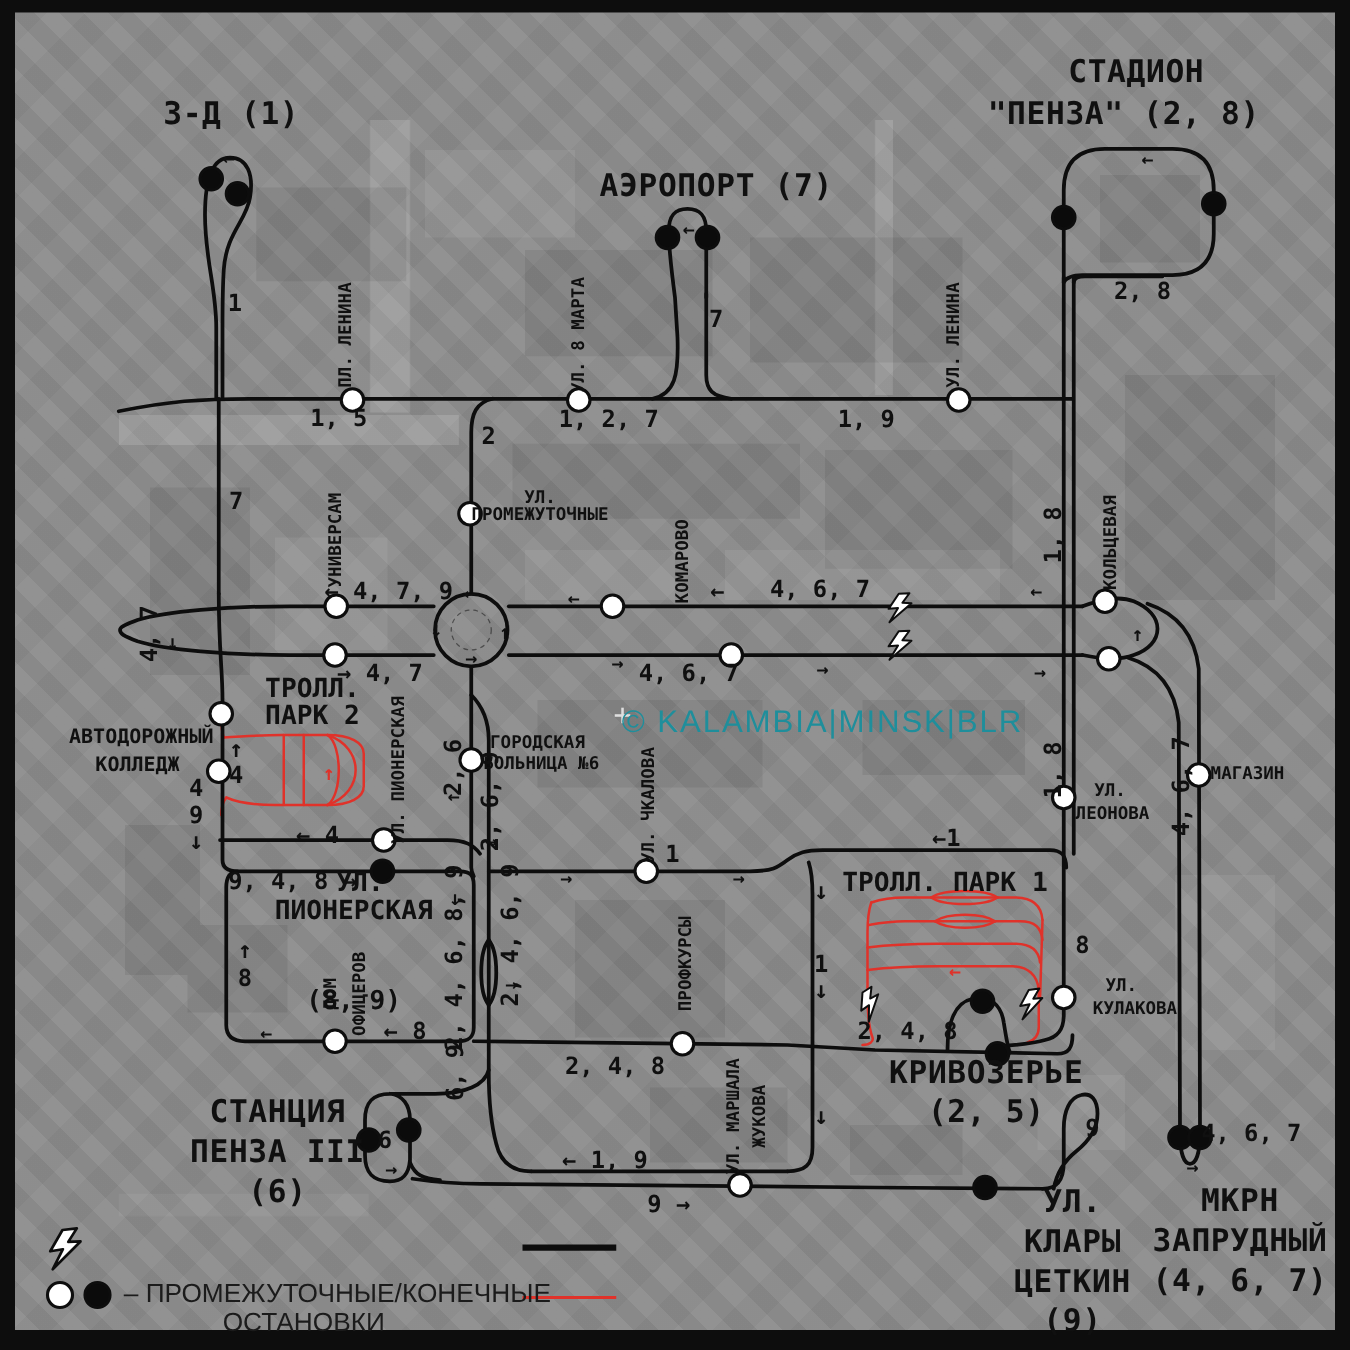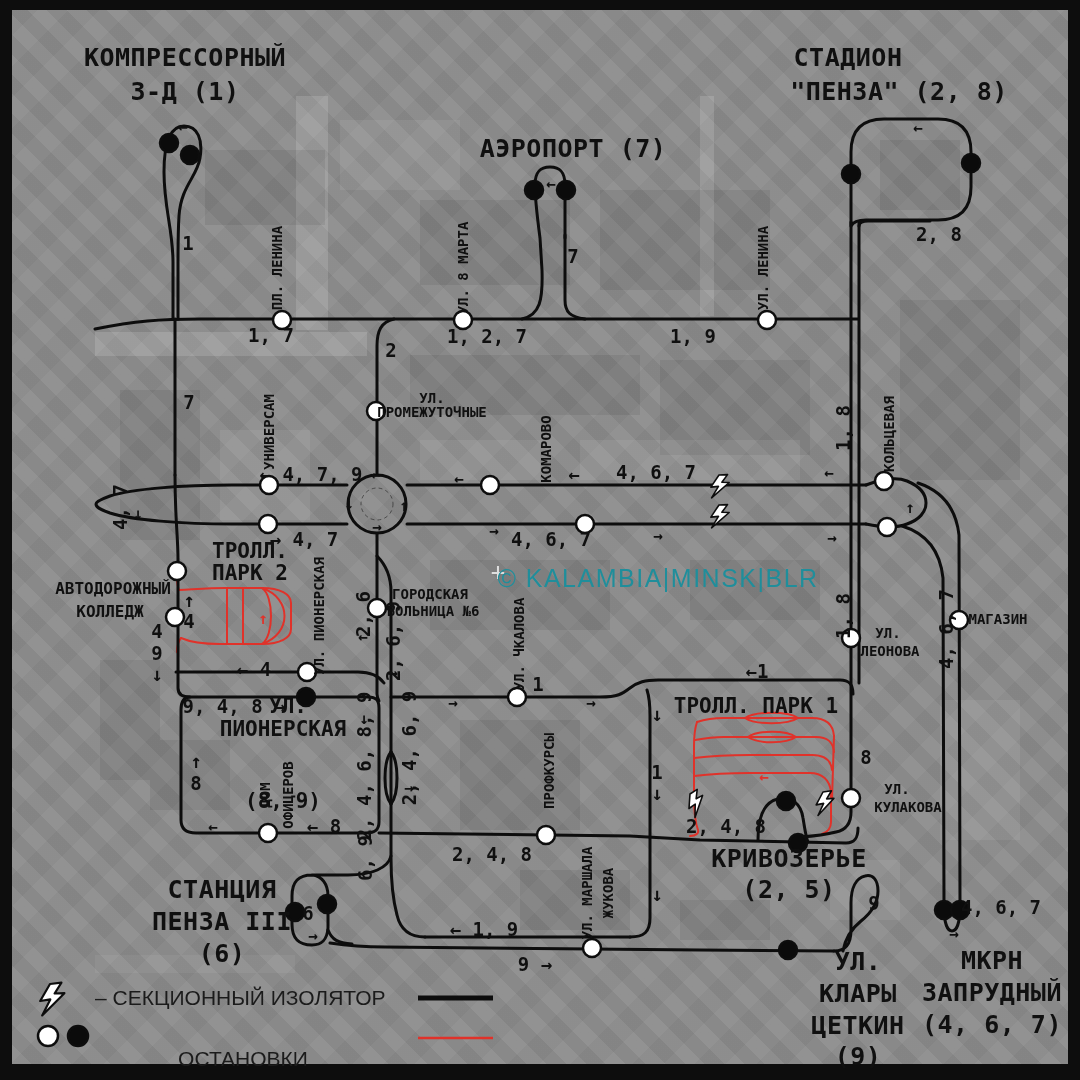--- a/index.html
+++ b/index.html
@@ -196,25 +196,24 @@
       <g>
         <use href="#bolt-proto" transform="translate(50,984) scale(1.35) rotate(14)"></use>
         <circle cx="48" cy="1036" r="10" fill="#ffffff" stroke="#0d0d0d" stroke-width="2.5"></circle>
         <circle cx="78" cy="1036" r="10" fill="#0b0b0b" stroke="#0d0d0d" stroke-width="2.5"></circle>
         <line x1="418" y1="998" x2="493" y2="998" stroke="#0d0d0d" stroke-width="5"></line>
         <line x1="418" y1="1038" x2="493" y2="1038" stroke="#e0322a" stroke-width="2.5"></line>
       </g>
     </svg>
 
     <div id="labels">
-      <span class="lbl leg" style="left:95px;top:997px">– СЕКЦИОННЫЙ ИЗОЛЯТОР</span>
+      <span class="lbl leg" style="left:99px;top:1035px">– ПРОМЕЖУТОЧНЫЕ/КОНЕЧНЫЕ</span>
       <span class="lbl legc" style="left:243px;top:1058px">ОСТАНОВКИ</span>
-    <span class="lbl term" style="left: 185px; top: 57px;">КОМПРЕССОРНЫЙ</span>
         <span class="lbl term" style="left: 185px; top: 91px;">З-Д (1)</span>
-        <span class="lbl term" style="left: 848px; top: 57px;">СТАДИОН</span>
+        <span class="lbl term" style="left: 909px; top: 57px;">СТАДИОН</span>
         <span class="lbl term" style="left: 899px; top: 91px;">"ПЕНЗА" (2, 8)</span>
         <span class="lbl term" style="left: 573px; top: 148px;">АЭРОПОРТ (7)</span>
         <span class="lbl term" style="left: 222px; top: 889px;">СТАНЦИЯ</span>
         <span class="lbl term" style="left: 222px; top: 921px;">ПЕНЗА III</span>
         <span class="lbl term" style="left: 222px; top: 953px;">(6)</span>
         <span class="lbl term" style="left: 789px; top: 858px;">КРИВОЗЕРЬЕ</span>
         <span class="lbl term" style="left: 789px; top: 889px;">(2, 5)</span>
         <span class="lbl term" style="left: 858px; top: 961px;">УЛ.</span>
         <span class="lbl term" style="left: 858px; top: 993px;">КЛАРЫ</span>
         <span class="lbl term" style="left: 858px; top: 1025px;">ЦЕТКИН</span>
@@ -247,26 +246,26 @@
         <span class="lbl street" style="left: 998px; top: 619px;">МАГАЗИН</span>
         <span class="lbl street" style="left: 265px; top: 795px; transform: translate(-50%, -50%) rotate(-90deg);">ДОМ</span>
         <span class="lbl street" style="left: 288px; top: 795px; transform: translate(-50%, -50%) rotate(-90deg);">ОФИЦЕРОВ</span>
         <span class="lbl street" style="left: 549px; top: 771px; transform: translate(-50%, -50%) rotate(-90deg);">ПРОФКУРСЫ</span>
         <span class="lbl street" style="left: 587px; top: 893px; transform: translate(-50%, -50%) rotate(-90deg);">УЛ. МАРШАЛА</span>
         <span class="lbl street" style="left: 608px; top: 893px; transform: translate(-50%, -50%) rotate(-90deg);">ЖУКОВА</span>
         <span class="lbl street" style="left: 897px; top: 789px;">УЛ.</span>
         <span class="lbl street" style="left: 908px; top: 807px;">КУЛАКОВА</span>
         <span class="lbl route" style="left: 188px; top: 243px;">1</span>
         <span class="lbl route" style="left: 189px; top: 402px;">7</span>
-        <span class="lbl route" style="left: 271px; top: 335px;">1, 7</span>
+        <span class="lbl route" style="left: 271px; top: 335px;">1, 5</span>
         <span class="lbl route" style="left: 487px; top: 336px;">1, 2, 7</span>
         <span class="lbl route" style="left: 391px; top: 350px;">2</span>
         <span class="lbl route" style="left: 693px; top: 336px;">1, 9</span>
         <span class="lbl route" style="left: 573px; top: 256px;">7</span>
-        <span class="lbl route" style="left: 914px; top: 234px; margin-left: 25px;">2, 8</span>
+        <span class="lbl route" style="left: 914px; top: 234px;">2, 8</span>
         <span class="lbl route" style="left: 843px; top: 428px; transform: translate(-50%, -50%) rotate(-90deg);">1, 8</span>
         <span class="lbl route" style="left: 311px; top: 474px;">← 4, 7, 9</span>
         <span class="lbl route" style="left: 120px; top: 507px; transform: translate(-50%, -50%) rotate(-90deg);">4, 7</span>
         <span class="lbl route" style="left: 304px; top: 539px;">→ 4, 7</span>
         <span class="lbl route" style="left: 574px; top: 474px;">←</span>
         <span class="lbl route" style="left: 656px; top: 472px;">4, 6, 7</span>
         <span class="lbl route" style="left: 551px; top: 539px;">4, 6, 7</span>
         <span class="lbl route" style="left: 363px; top: 614px; transform: translate(-50%, -50%) rotate(-90deg);">2, 6</span>
         <span class="lbl arrow" style="left: 363px; top: 637px;">←</span>
         <span class="lbl route" style="left: 393px; top: 641px; transform: translate(-50%, -50%) rotate(-90deg);">2, 6, 9</span>

